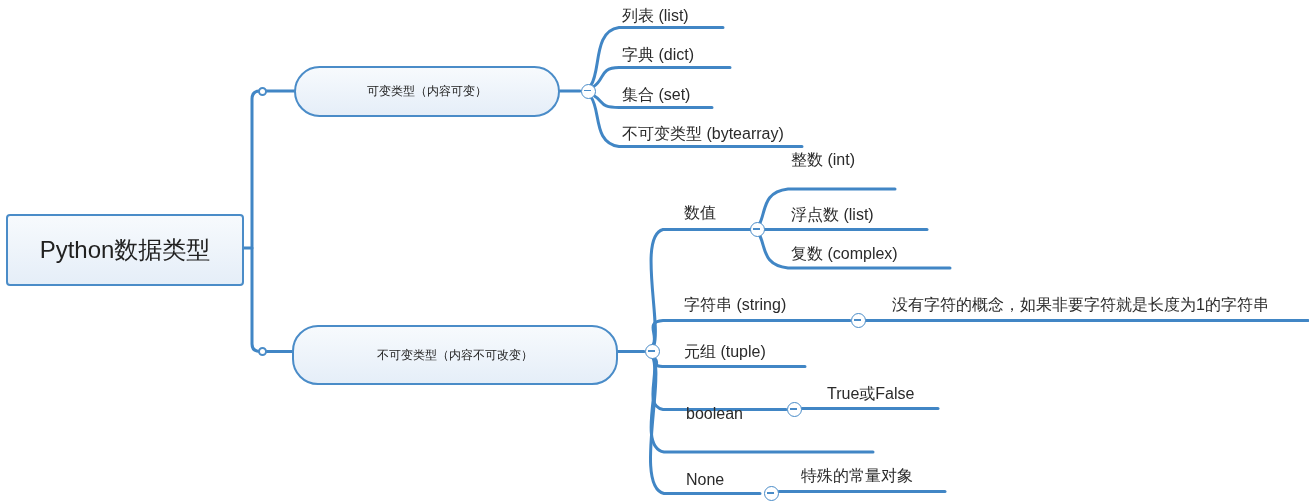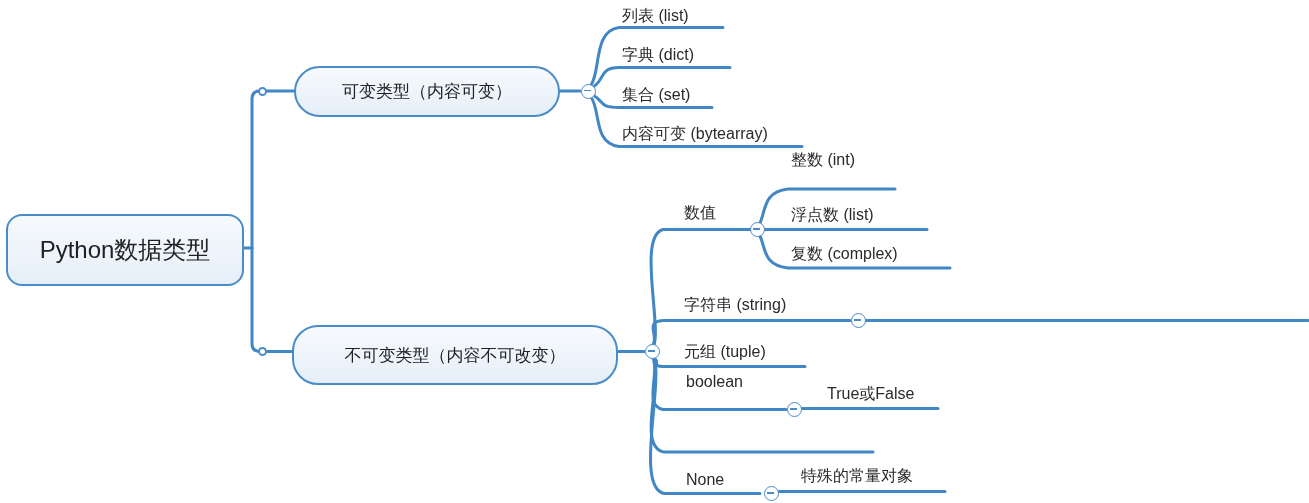--- a/index.html
+++ b/index.html
@@ -13,22 +13,22 @@
   svg.links{position:absolute;left:0;top:0;pointer-events:none;}
   .topic-box{
     position:absolute;
     box-sizing:border-box;
     border:2.5px solid #4a8cc8;
     background:linear-gradient(180deg,#f7fafd 0%,#e5eef8 100%);
     display:flex;align-items:center;justify-content:center;
     color:#212121;
     white-space:nowrap;
   }
-  .root-box{left:6px;top:214px;width:238px;height:72px;border-radius:16px;font-size:24px;}
-  .branch-box{border-radius:26px;font-size:17px;}
+  .root-box{left:6px;top:214px;width:238px;height:72px;border-radius:4px;font-size:24px;}
+  .branch-box{border-radius:26px;font-size:12px;}
   .branch1{left:294px;top:66px;width:266px;height:51px;}
   .branch2{left:292px;top:325px;width:326px;height:60px;}
   .label{
     position:absolute;
     font-size:16px;line-height:20px;
     color:#2a2a2a;white-space:nowrap;text-align:right;
   }
   .dot{
     position:absolute;width:9px;height:9px;border-radius:50%;
     background:#ffffff;border:2px solid #4a8cc8;box-sizing:border-box;
@@ -110,31 +110,32 @@
   <div class="minus-btn" style="left:786.5px;top:402px">
       <span class="bar"></span>
     </div>
   <div class="minus-btn" style="left:763.5px;top:486px">
       <span class="bar"></span>
     </div>
 
   <span class="label" style="left:622px;top:6px">列表 (list)</span>
   <span class="label" style="left:622px;top:45px">字典 (dict)</span>
   <span class="label" style="left:622px;top:85px">集合 (set)</span>
-  <span class="label" style="left:622px;top:124px">内容可变 (bytearray)</span>
+  <span class="label" style="left:622px;top:124px">不可变类型 (bytearray)</span>
 
   <span class="label" style="left:684px;top:203px">数值</span>
   <span class="label" style="left:791px;top:150px">整数 (int)</span>
   <span class="label" style="left:791px;top:205px">浮点数 (list)</span>
   <span class="label" style="left:791px;top:244px">复数 (complex)</span>
 
   <span class="label" style="left:684px;top:295px">字符串 (string)</span>
+  <span class="label" style="left:892px;top:295px">没有字符的概念，如果非要字符就是长度为1的字符串</span>
 
   <span class="label" style="left:684px;top:342px">元组 (tuple)</span>
 
-  <span class="label" style="left:686px;top:372px">boolean</span>
+  <span class="label" style="left:686px;top:404px">boolean</span>
   <span class="label" style="left:827px;top:384px">True或False</span>
 
 
   <span class="label" style="left:686px;top:470px">None</span>
   <span class="label" style="left:801px;top:466px">特殊的常量对象</span>
 
 </div>
 
 </body></html>

